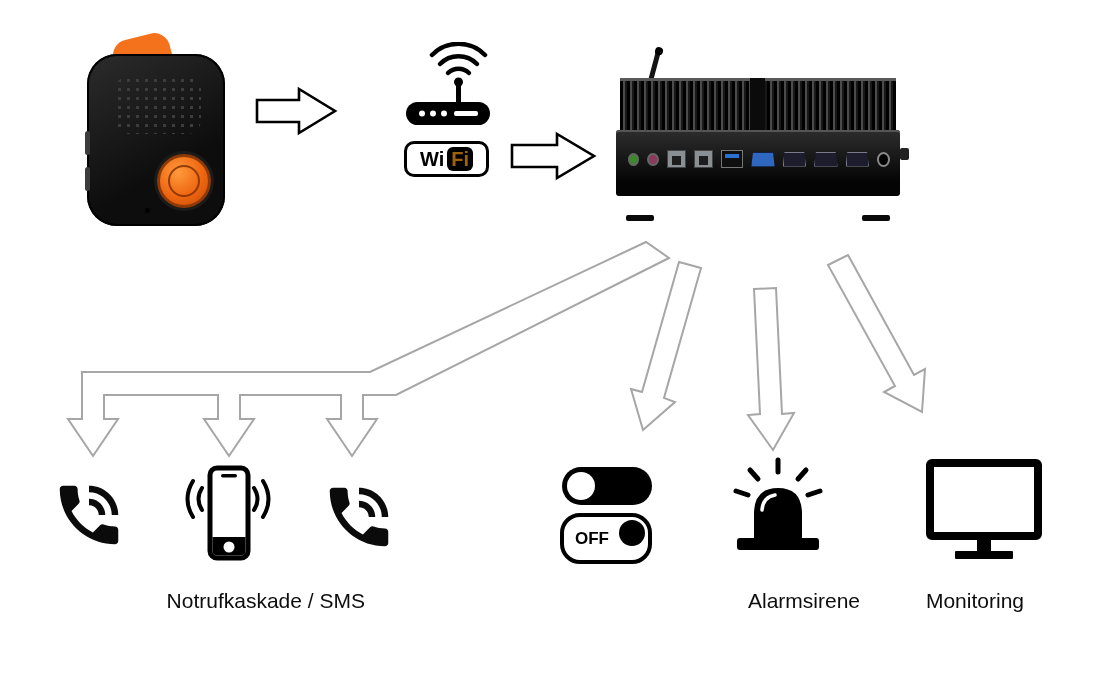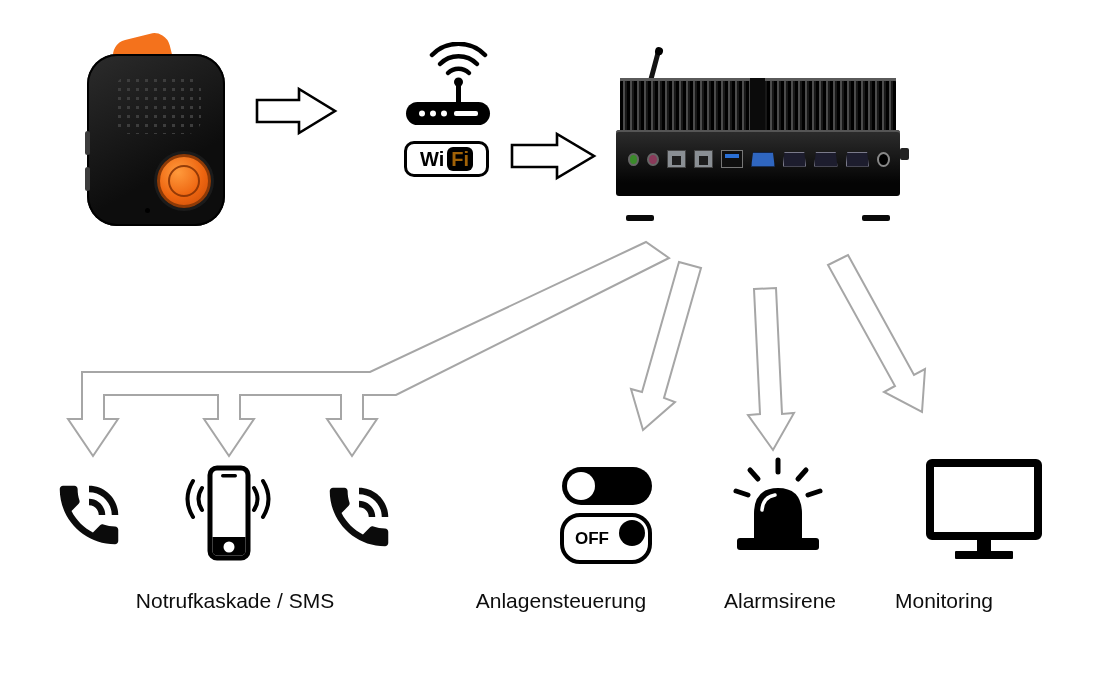--- a/index.html
+++ b/index.html
@@ -69,21 +69,21 @@
   .toggle-on .knob{position:absolute;left:5px;top:5px;width:28px;height:28px;background:#fff;border-radius:50%;}
   .toggle-on .t-label{position:absolute;right:13px;top:50%;transform:translateY(-50%);
       color:#fff;font-weight:700;font-size:17px;letter-spacing:.5px;margin-top:48px;}
   .toggle-off{position:absolute;left:560px;top:513px;width:92px;height:51px;background:#fff;
       border:4px solid #000;border-radius:20px;box-sizing:border-box;}
   .toggle-off .t-label{position:absolute;left:11px;top:50%;transform:translateY(-50%);
       color:#000;font-weight:700;font-size:17px;}
   .toggle-off .knob{position:absolute;right:3px;top:3px;width:26px;height:26px;background:#000;border-radius:50%;}
 
   
-  .label{position:absolute;top:589px;text-align:center;font-size:21px;color:#0d0d0d;}
+  .label{position:absolute;top:589px;text-align:right;font-size:21px;color:#0d0d0d;}
 </style>
 </head>
 <body>
 
 <div id="canvas">
 
   <svg id="arrows" width="1100" height="700">
     <polygon class="black-arrow" points="257,100 299,100 299,89 335,111 299,133 299,122 257,122"></polygon>
     <polygon class="black-arrow" points="512,145 557,145 557,134 594,156 557,178 557,167 512,167"></polygon>
     <path class="gray-arrow" d="M 82,372 L 370,372 L 646,242 L 669,258 L 396,395
@@ -202,17 +202,16 @@
 
   <div class="icon-wrap" style="left:924px;top:458px;">
     <svg width="120" height="104" viewBox="0 0 120 104">
       <rect x="6" y="5" width="108" height="73" rx="2" fill="#fff" stroke="#000" stroke-width="8"></rect>
       <rect x="53" y="80" width="14" height="13" fill="#000"></rect>
       <rect x="31" y="93" width="58" height="8" rx="1" fill="#000"></rect>
     </svg>
   </div>
 
   <div class="label" style="left:105px;width:260px;">Notrufkaskade / SMS</div>
-  <div class="label" style="left:455px;width:212px;">Anlagensteuerung</div>
   <div class="label" style="left:700px;width:160px;">Alarmsirene</div>
   <div class="label" style="left:864px;width:160px;">Monitoring</div>
 
 </div>
 
 </body></html>

